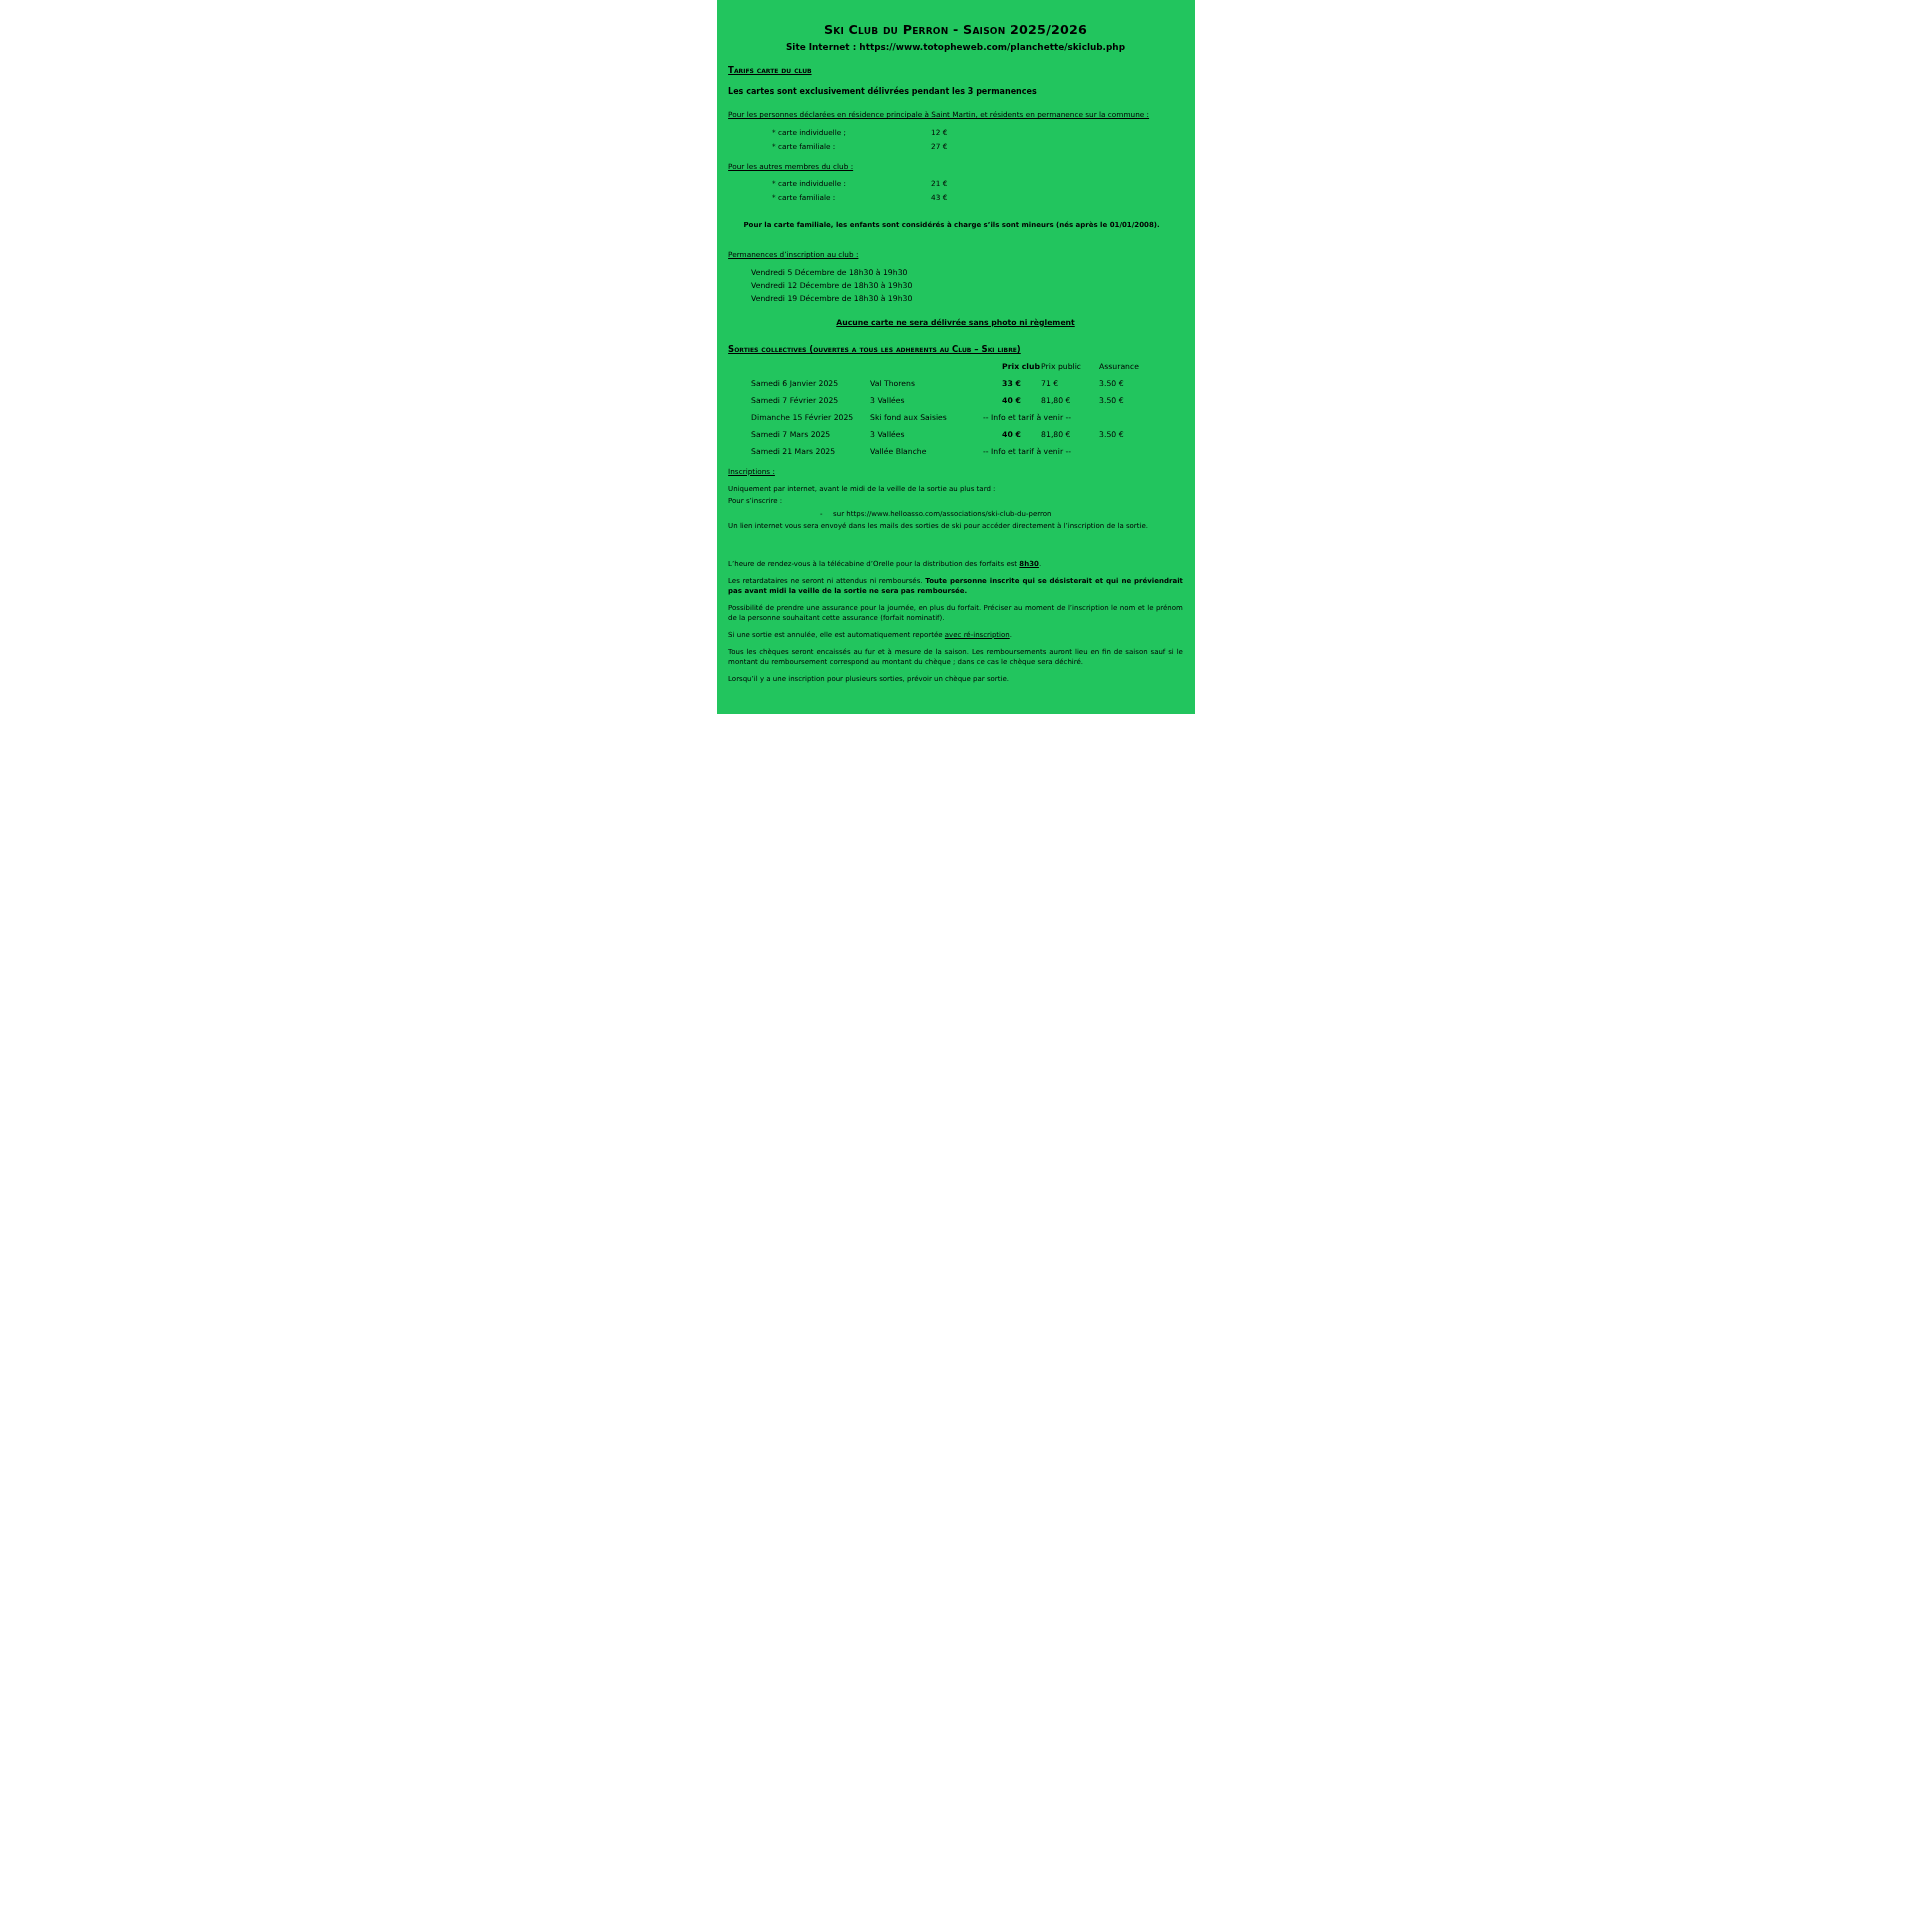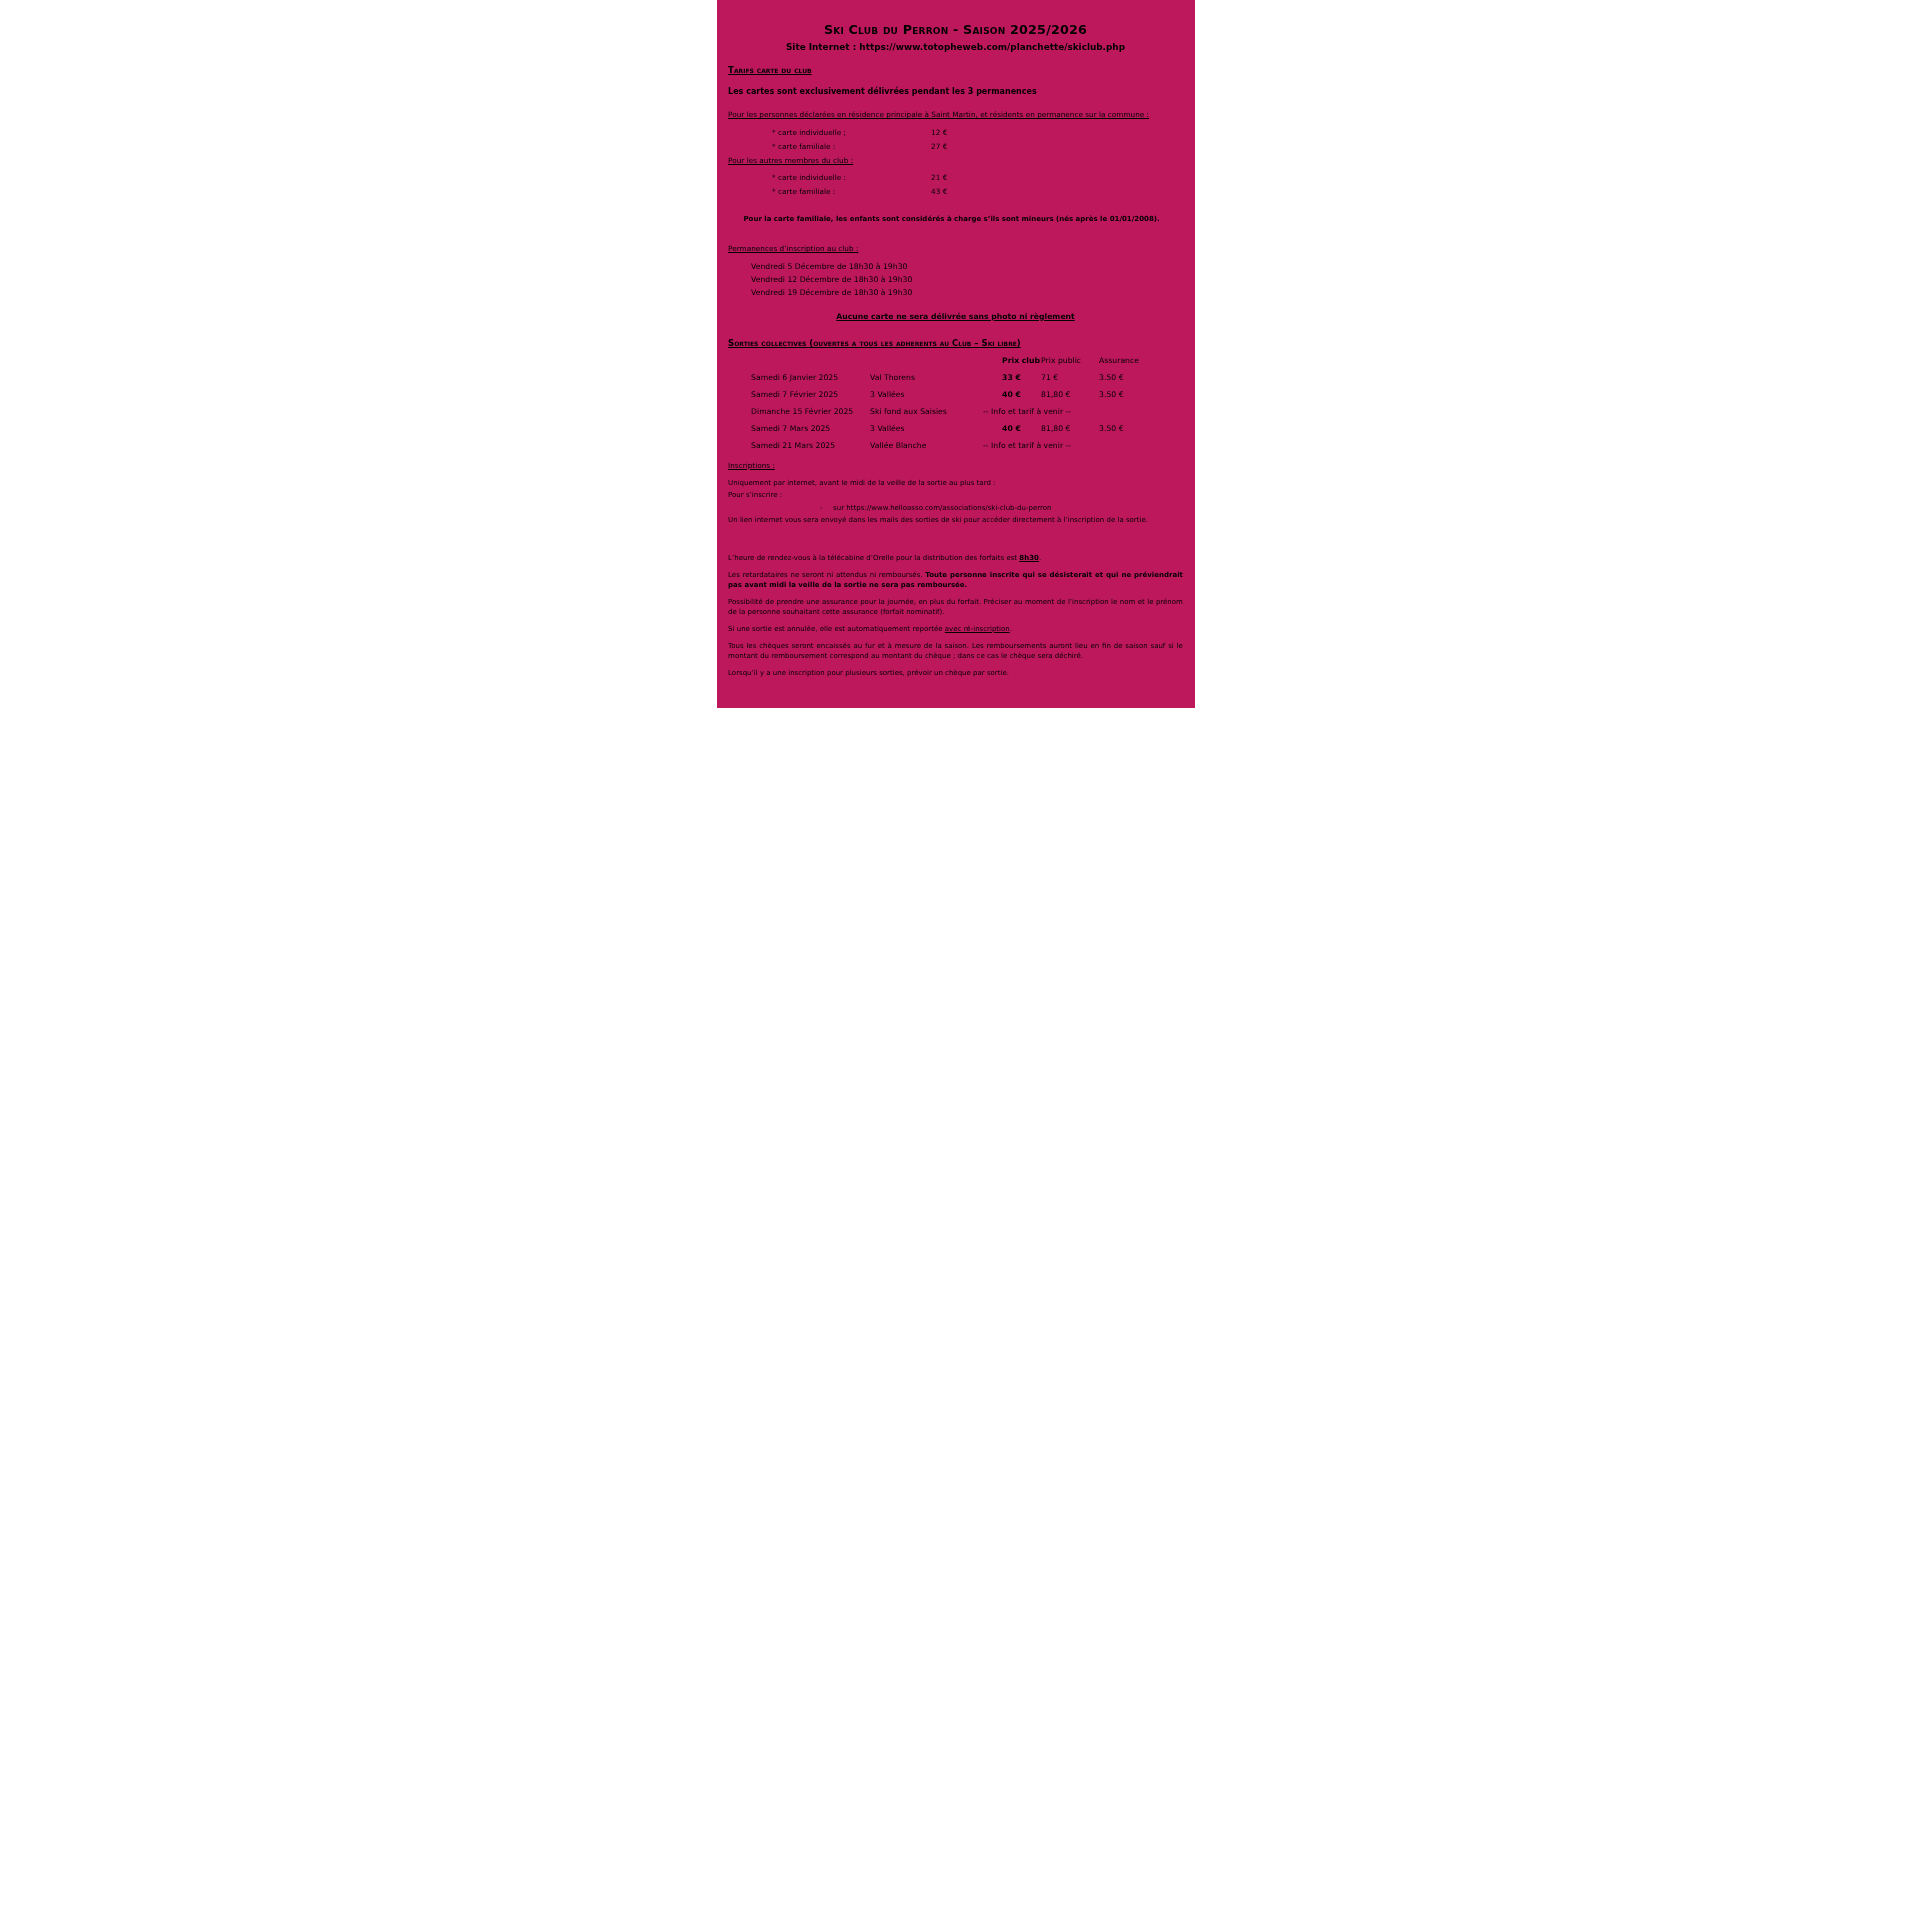--- a/index.html
+++ b/index.html
@@ -1,21 +1,21 @@
 <!DOCTYPE html>
 <html lang="fr" style="font-size:6.2px"><head>
 <meta charset="utf-8">
 <style>
   html,body { margin:0; padding:0; background:#ffffff; }
   .page {
     position:relative;
     width:478px;
     min-height:676px;
     margin:0 auto;
-    background:#be185d;
+    background:#22c55e;
     color:#000000;
     font-family:"DejaVu Sans", sans-serif;
     font-size:7px;
     line-height:10px;
     box-sizing:border-box;
     padding:15.4px 11.6px 23px 11.6px;
   }
   .b  { font-weight:bold; }
   .u  { text-decoration:underline; text-decoration-thickness:0.8px; }
   .justify { text-align:justify; }
@@ -50,21 +50,21 @@
     font-size:8px;
     line-height:10.8px;
     font-weight:bold;
   }
   .group-label {
     margin-top:13px;
     font-size:7.3px;
     text-decoration:underline;
     text-decoration-thickness:0.8px;
   }
-  .group-label.tight { margin-top:4px; }
+  .group-label.tight { margin-top:10px; }
   .tarif-item {
     display:flex;
     margin:3.9px 0 0 44px;
     font-size:7.3px;
   }
   .tarif-item .ti-label { width:159px; }
   .note-bold {
     margin-top:17.7px;
     margin-left:15.4px;
     font-size:7px;

